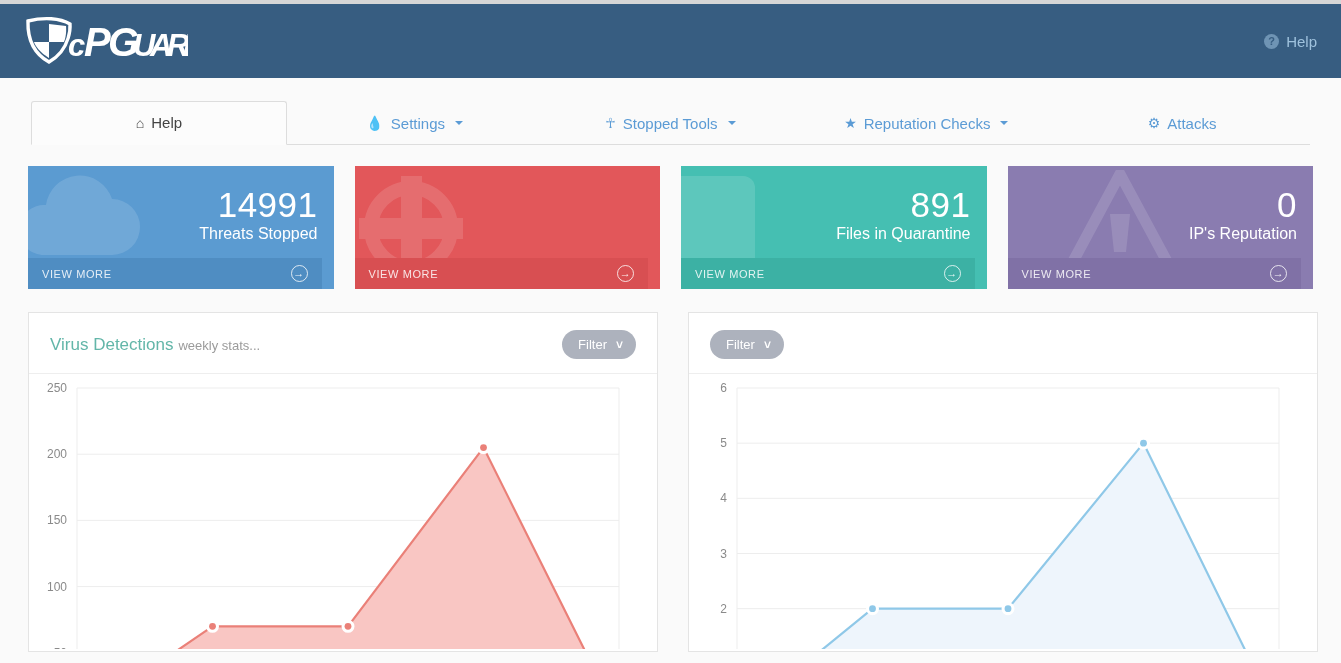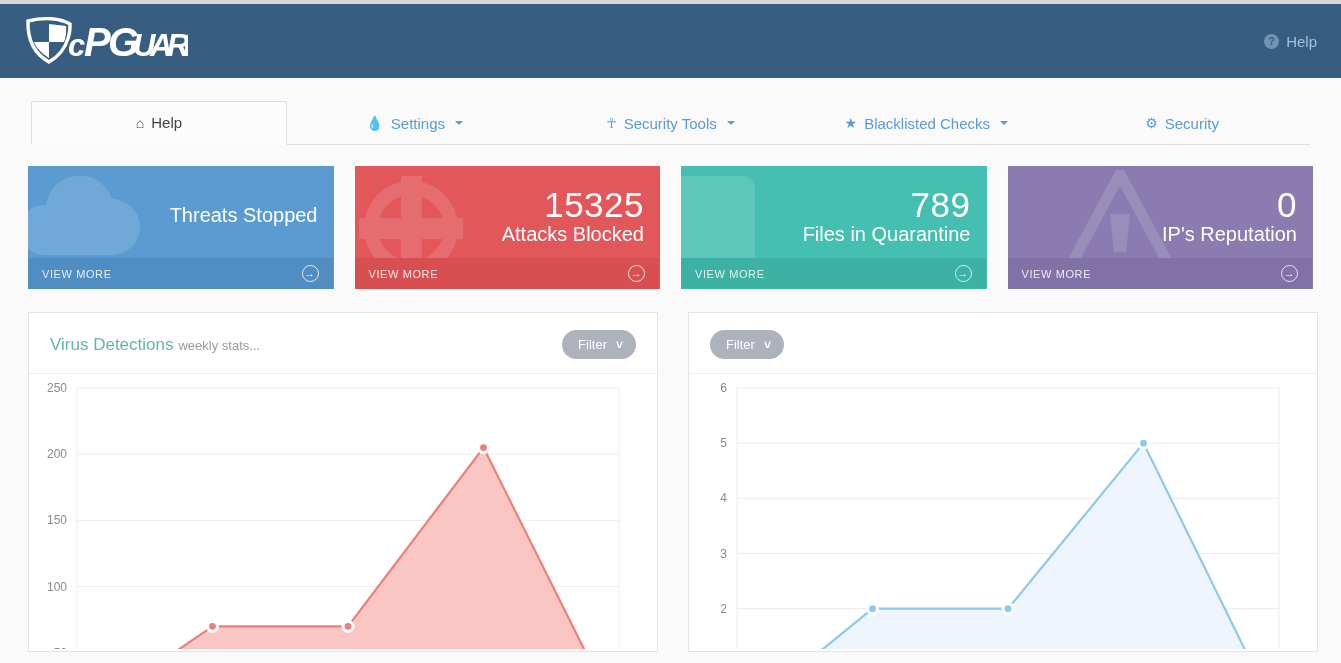--- a/index.html
+++ b/index.html
@@ -70,23 +70,23 @@
   .card .watermark{
     position:absolute; left:-6px; top:4px; opacity:.13;
     pointer-events:none;
   }
   .card-body{
     position:relative; height:92px;
     display:flex; flex-direction:column; justify-content:center;
     align-items:flex-end; padding:6px 16px 0 0; text-align:right;
   }
   .card-num{ font-size:35px; line-height:38px; font-weight:300; letter-spacing:.5px; }
-  .card-label{ font-size:20px; line-height:20px; }
+  .card-label{ font-size:16px; line-height:20px; }
   .card-foot{
-    position:absolute; left:0; right:1px; bottom:0; height:31px;
+    position:absolute; left:0; right:12px; bottom:0; height:31px;
     display:flex; align-items:center; justify-content:space-between;
     padding:0 14px 0 14px;
     font-size:11px; letter-spacing:.6px; color:rgba(255,255,255,.85);
   }
   .arrow-circle{
     width:17px;height:17px;border:1px solid rgba(255,255,255,.8);border-radius:50%;
     display:flex;align-items:center;justify-content:center;
     font-size:11px; line-height:1; color:rgba(255,255,255,.9);
   }
 
@@ -155,75 +155,72 @@
     </div>
 
     <div class="tab">
       <span class="tico">💧</span>
       <span>Settings</span>
       <span class="caret"></span>
     </div>
 
     <div class="tab">
       <span class="tico">☥</span>
-      <span>Security Tools</span>
+      <span>Stopped Tools</span>
       <span class="caret"></span>
     </div>
 
     <div class="tab">
       <span class="tico">★</span>
-      <span>Blacklisted Checks</span>
+      <span>Reputation Checks</span>
       <span class="caret"></span>
     </div>
 
     <div class="tab">
       <span class="tico">⚙</span>
-      <span>Security</span>
+      <span>Attacks</span>
     </div>
 
   </div>
 </div>
 
 <div class="cards">
 
   <div class="card c-blue">
     <svg class="watermark" width="150" height="110" viewBox="0 0 150 110">
       <path d="M20 85 h70 a28 28 0 0 0 0-56 a34 34 0 0 0-66 6 a24 24 0 0 0-4 50 z" fill="#ffffff"></path>
     </svg>
     <div class="card-body">
+      <div class="card-num">14991</div>
       <div class="card-label">Threats Stopped</div>
     </div>
     <div class="card-foot">
       <span>VIEW MORE</span>
       <span class="arrow-circle">→</span>
     </div>
   </div>
 
   <div class="card c-red">
     <svg class="watermark" width="150" height="118" viewBox="0 0 150 118">
       <circle cx="62" cy="58" r="40" fill="none" stroke="#ffffff" stroke-width="14"></circle>
       <rect x="52" y="6" width="21" height="104" fill="#ffffff"></rect>
       <rect x="10" y="48" width="104" height="21" fill="#ffffff"></rect>
     </svg>
-    <div class="card-body">
-      <div class="card-num">15325</div>
-      <div class="card-label">Attacks Blocked</div>
-    </div>
     <div class="card-foot">
       <span>VIEW MORE</span>
       <span class="arrow-circle">→</span>
     </div>
   </div>
 
   <div class="card c-teal">
     <svg class="watermark" width="150" height="110" viewBox="0 0 150 110">
       <path d="M6 6 h62 a12 12 0 0 1 12 12 v70 a10 10 0 0 1-10 10 h-64 z" fill="#ffffff"></path>
     </svg>
     <div class="card-body">
-      <div class="card-num">789</div>
+      <div class="card-num">891</div>
       <div class="card-label">Files in Quarantine</div>
     </div>
     <div class="card-foot">
       <span>VIEW MORE</span>
       <span class="arrow-circle">→</span>
     </div>
   </div>
 
   <div class="card c-purple">
     <svg class="watermark" width="150" height="118" viewBox="0 0 150 118" style="left:50px;">

